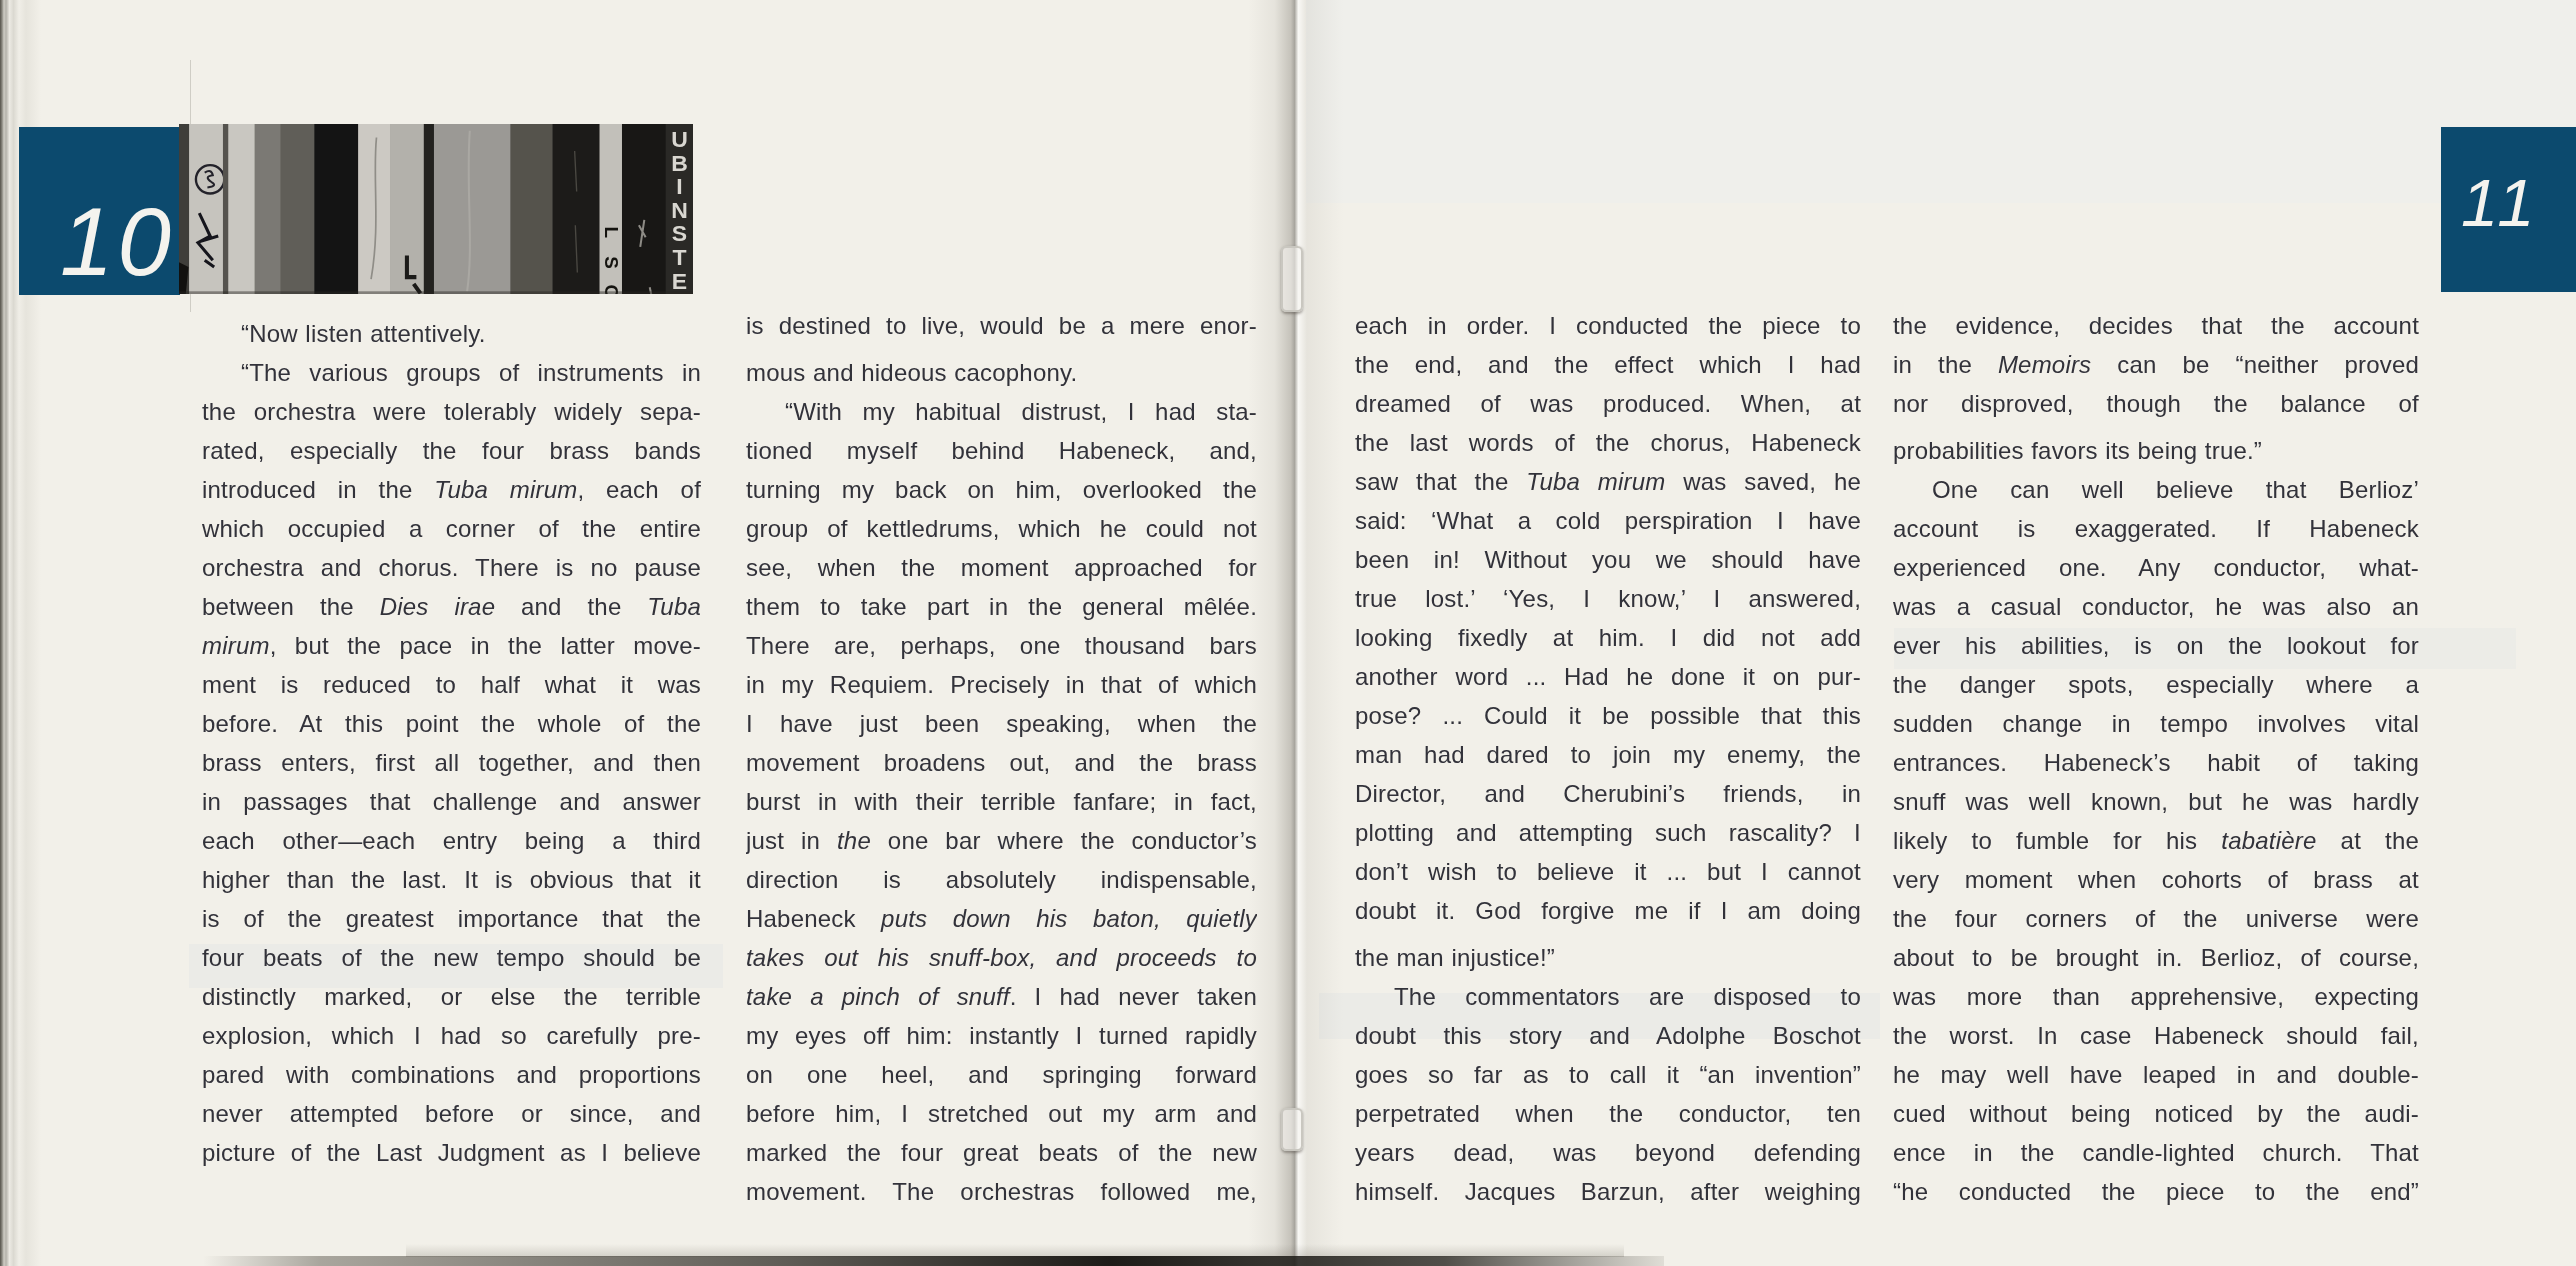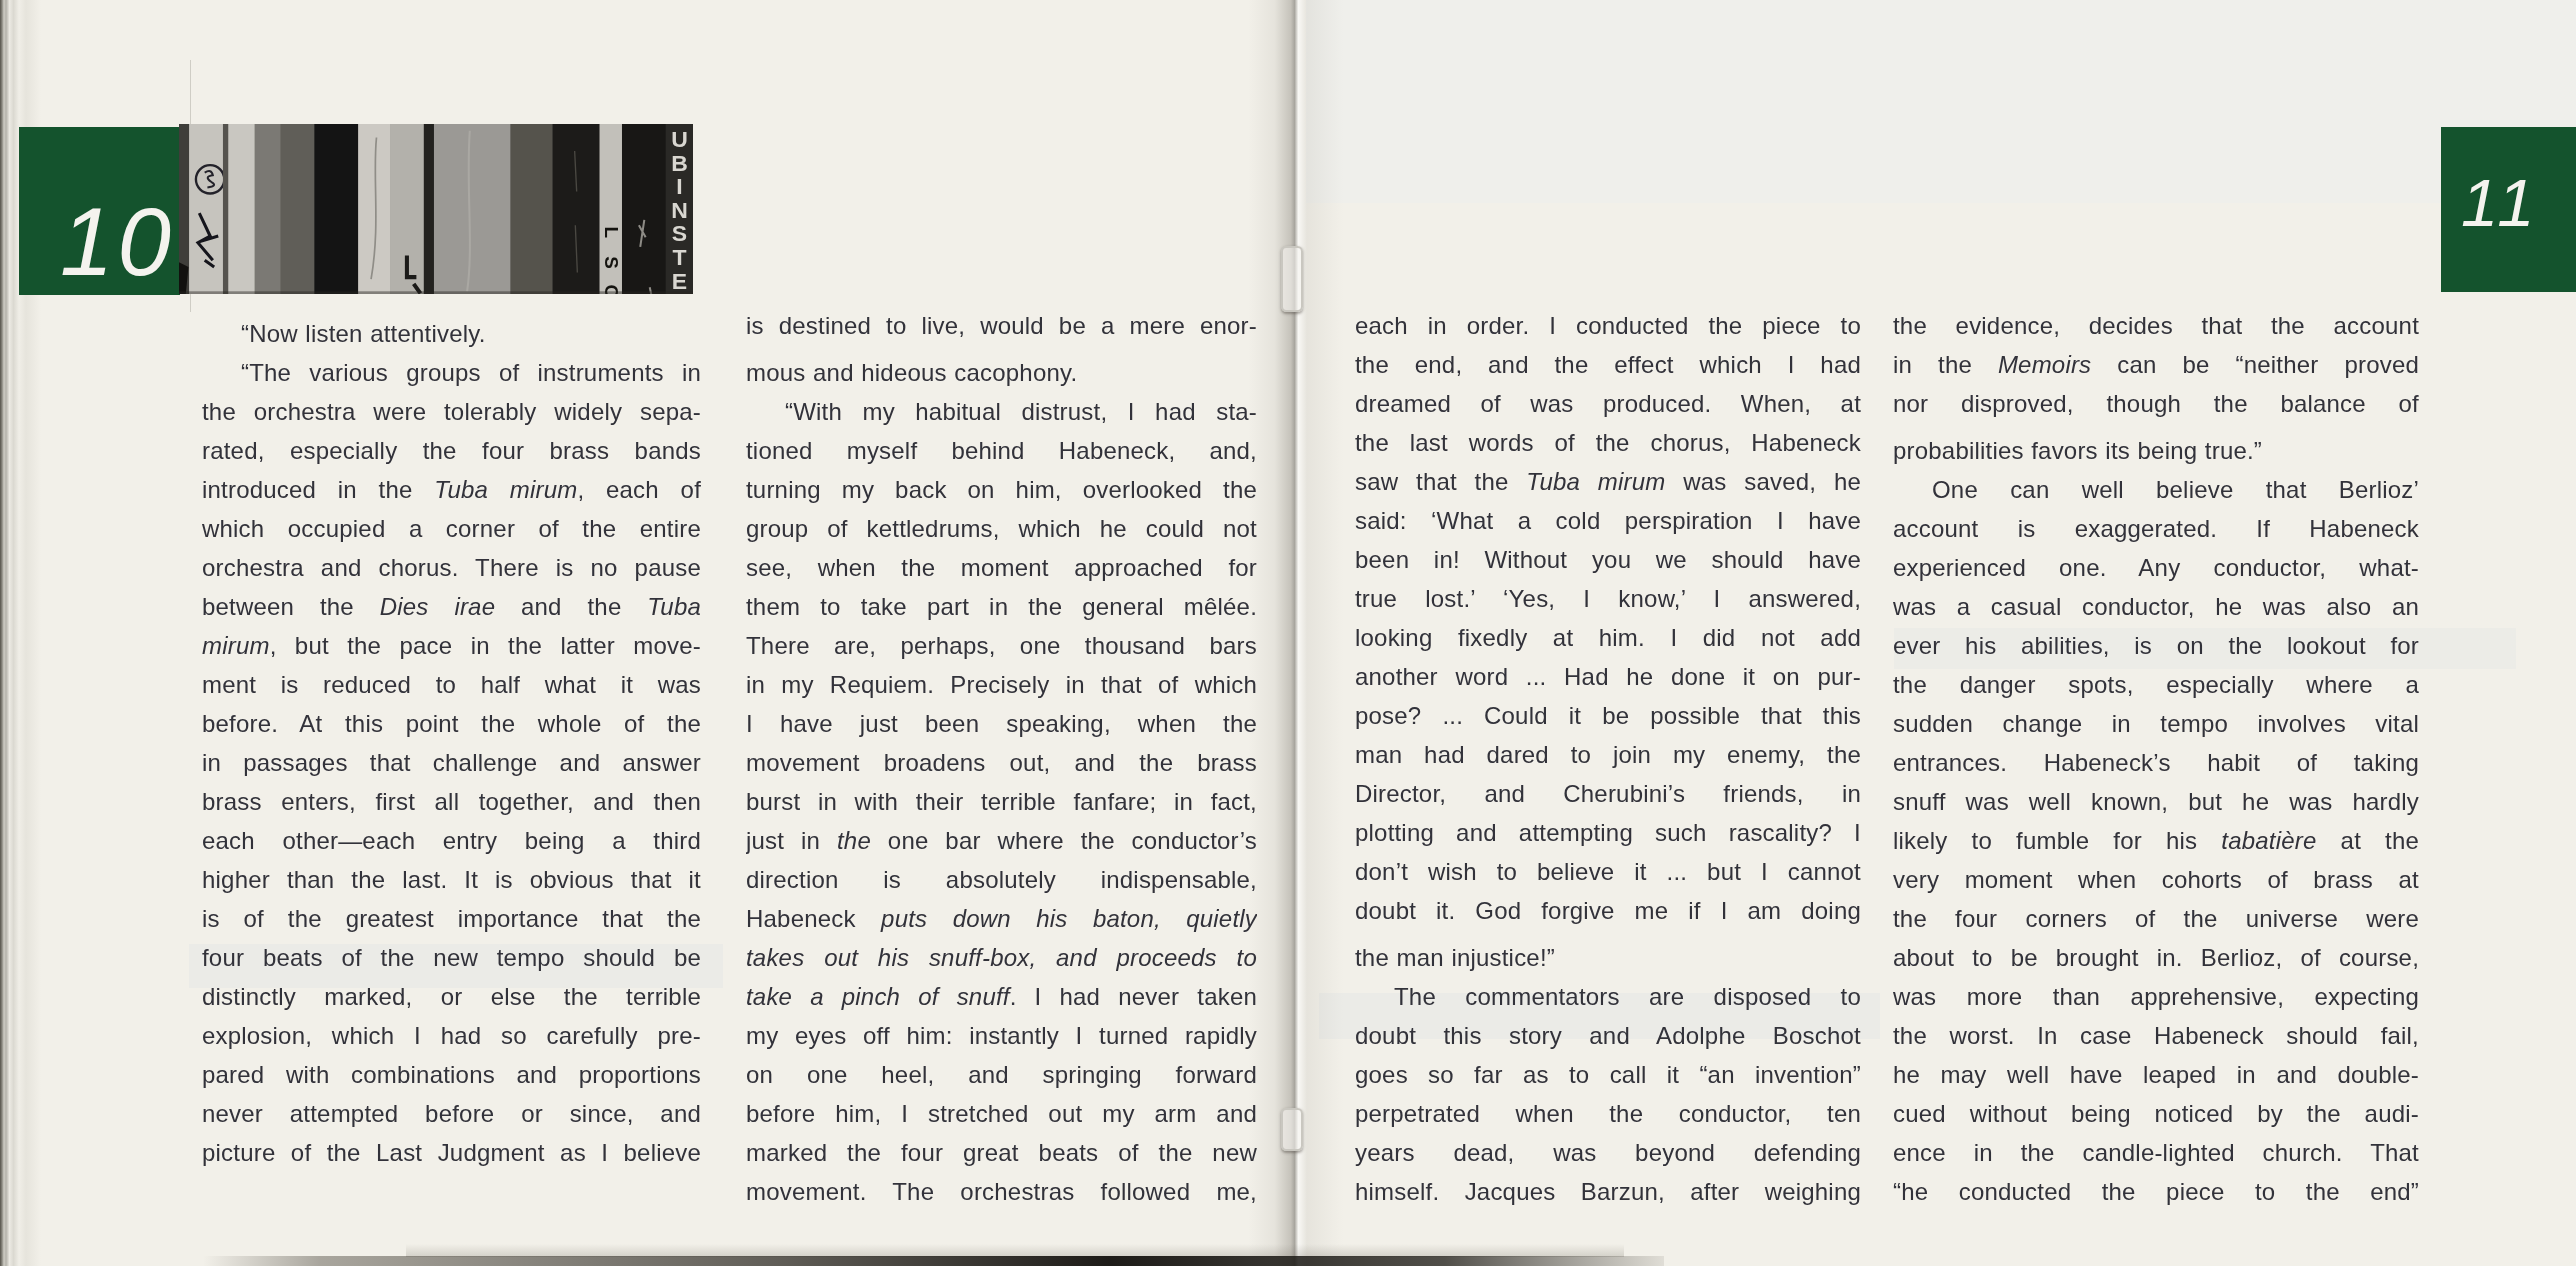--- a/index.html
+++ b/index.html
@@ -14,21 +14,21 @@
 
   
   .tint{position:absolute;pointer-events:none;}
   #tint-top-right{left:1306px;top:0;width:1270px;height:203px;background:rgba(233,240,242,.30);}
   #tint-col1{left:189px;top:944px;width:534px;height:44px;background:rgba(205,216,222,.18);}
   #tint-col3{left:1319px;top:993px;width:561px;height:46px;background:rgba(205,216,222,.18);}
   #tint-col4{left:1894px;top:628px;width:622px;height:41px;background:rgba(205,216,222,.14);}
   #crease-left{left:190px;top:60px;width:1.4px;height:252px;background:rgba(120,115,105,.28);}
 
   
-  .num-band{position:absolute;background:#14532d;}
+  .num-band{position:absolute;background:#0c4a6e;}
   #band-10{left:19px;top:127px;width:161px;height:168px;}
   #box-11{left:2441px;top:127px;width:135px;height:165px;}
   .pagenum{position:absolute;font-style:italic;color:#f4f3ee;line-height:1;
            font-weight:400;letter-spacing:4px;}
   #band-10 .pagenum{left:41px;bottom:5.4px;font-size:96px;}
   #box-11 .pagenum{left:20px;top:42px;font-size:67px;}
 
   
   #photo{position:absolute;left:179px;top:124px;width:514px;height:170px;}
   #photo svg{display:block;width:100%;height:100%;}
@@ -132,22 +132,22 @@
       <div class="line indent"><span>“The various groups of instruments in</span></div>
       <div class="line"><span>the orchestra were tolerably widely sepa-</span></div>
       <div class="line"><span>rated, especially the four brass bands</span></div>
       <div class="line"><span>introduced in the </span><em>Tuba mirum</em><span>, each of</span></div>
       <div class="line"><span>which occupied a corner of the entire</span></div>
       <div class="line"><span>orchestra and chorus. There is no pause</span></div>
       <div class="line"><span>between the </span><em>Dies irae</em><span> and the </span><em>Tuba</em></div>
       <div class="line"><em>mirum</em><span>, but the pace in the latter move-</span></div>
       <div class="line"><span>ment is reduced to half what it was</span></div>
       <div class="line"><span>before. At this point the whole of the</span></div>
+      <div class="line"><span>brass enters, first all together, and then</span></div>
       <div class="line"><span>in passages that challenge and answer</span></div>
-      <div class="line"><span>brass enters, first all together, and then</span></div>
       <div class="line"><span>each other—each entry being a third</span></div>
       <div class="line"><span>higher than the last. It is obvious that it</span></div>
       <div class="line"><span>is of the greatest importance that the</span></div>
       <div class="line"><span>four beats of the new tempo should be</span></div>
       <div class="line"><span>distinctly marked, or else the terrible</span></div>
       <div class="line"><span>explosion, which I had so carefully pre-</span></div>
       <div class="line"><span>pared with combinations and proportions</span></div>
       <div class="line"><span>never attempted before or since, and</span></div>
       <div class="line"><span>picture of the Last Judgment as I believe</span></div>
     </div>

